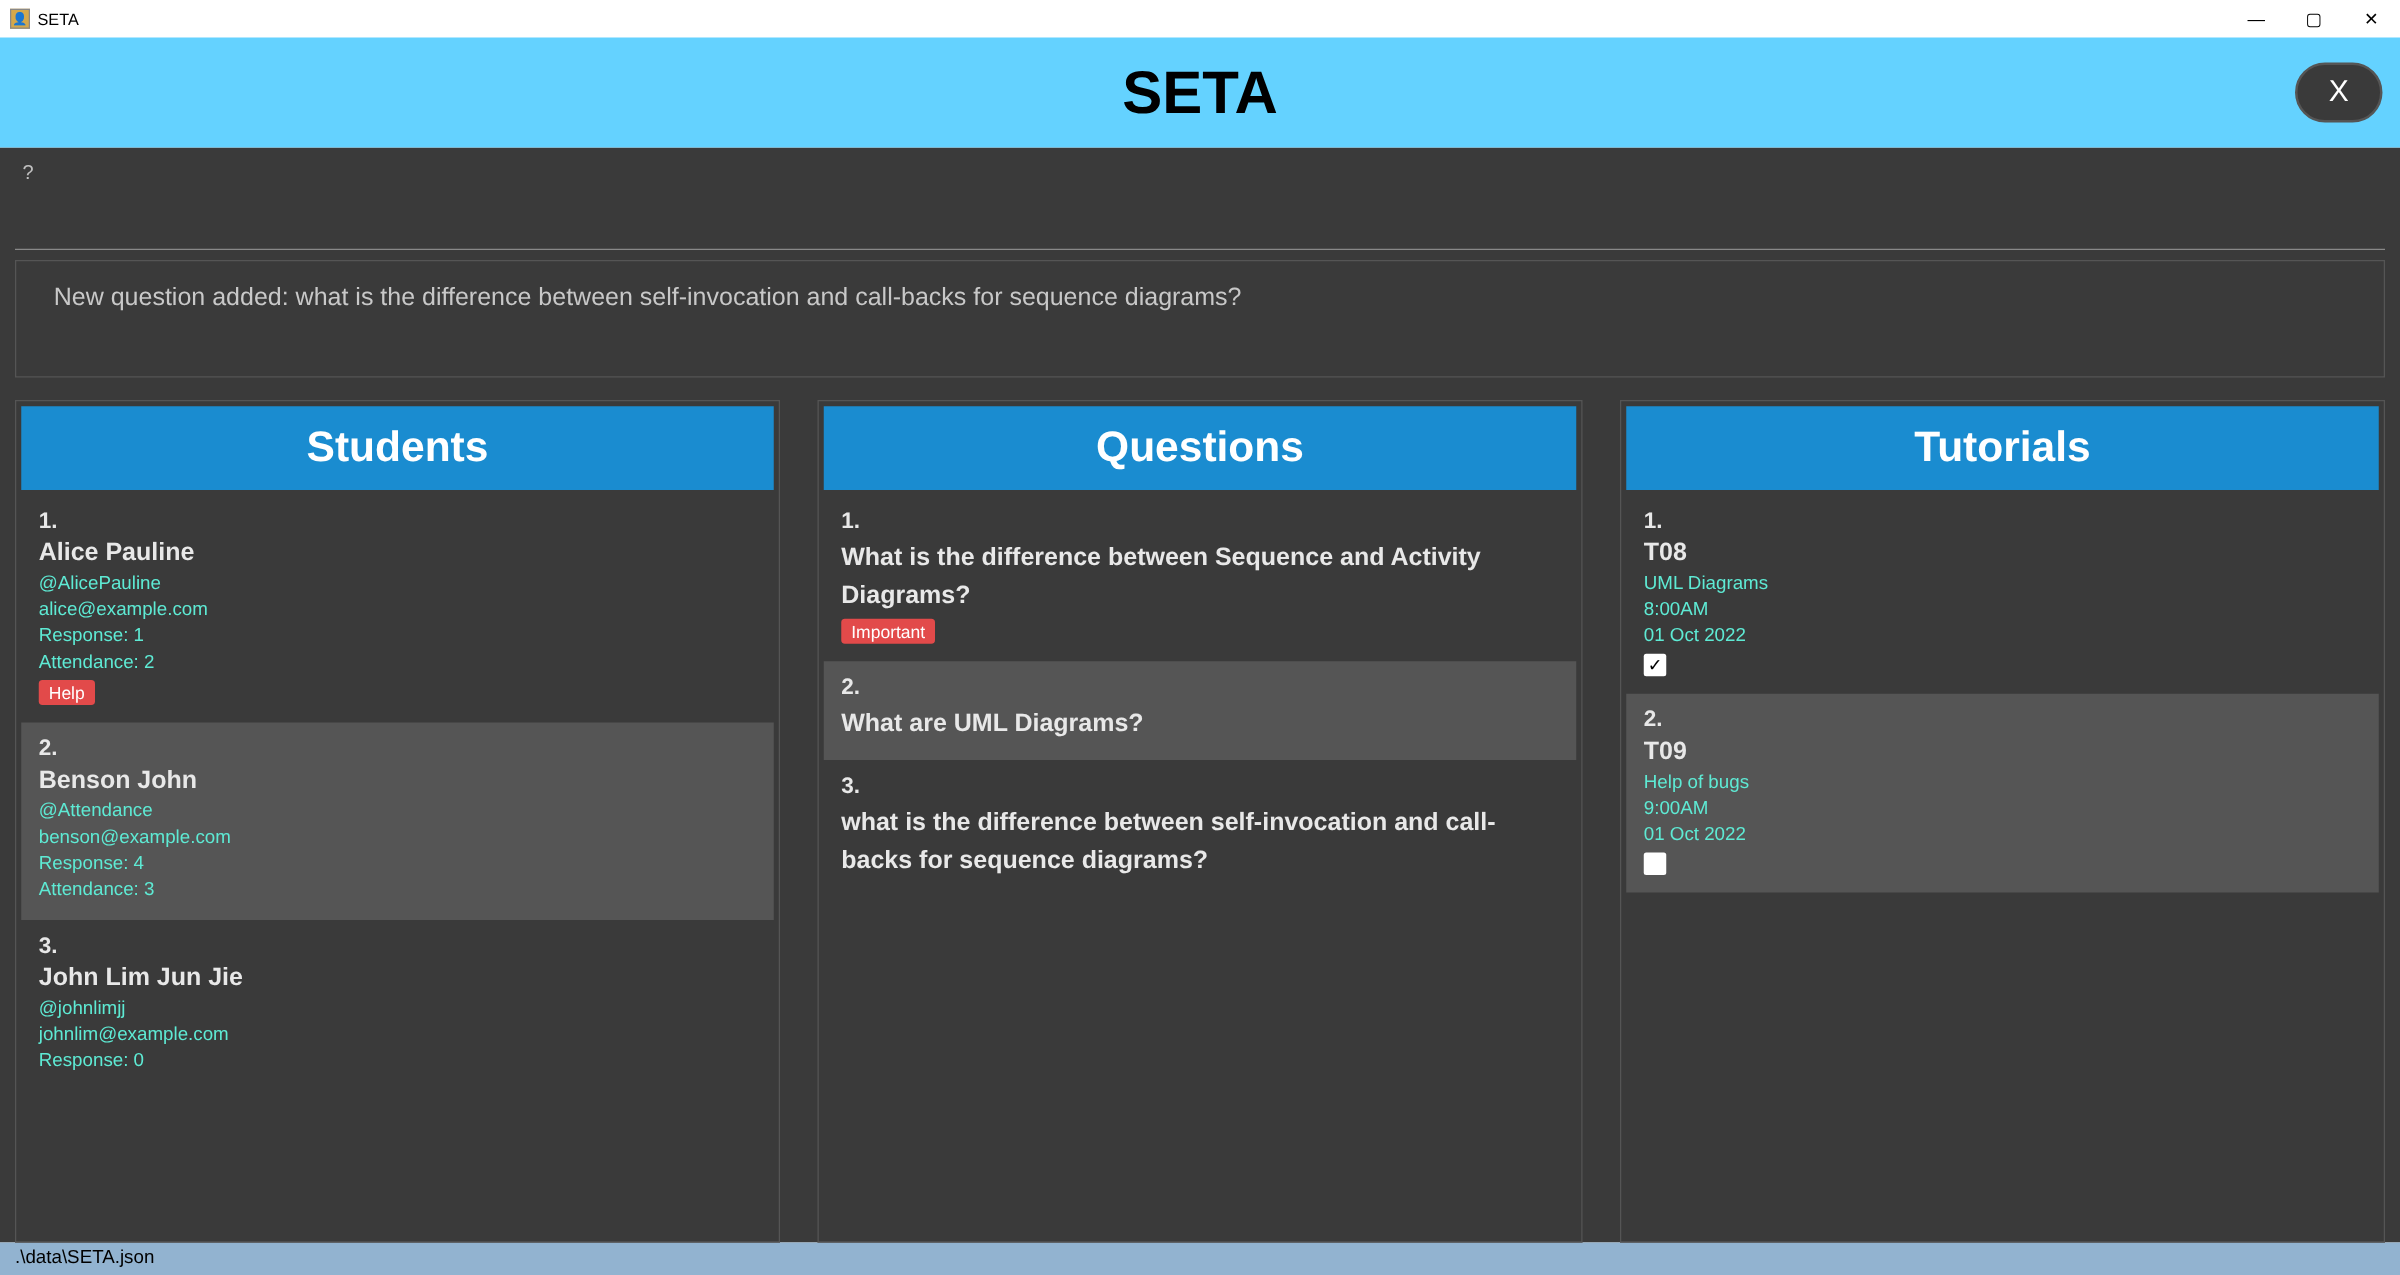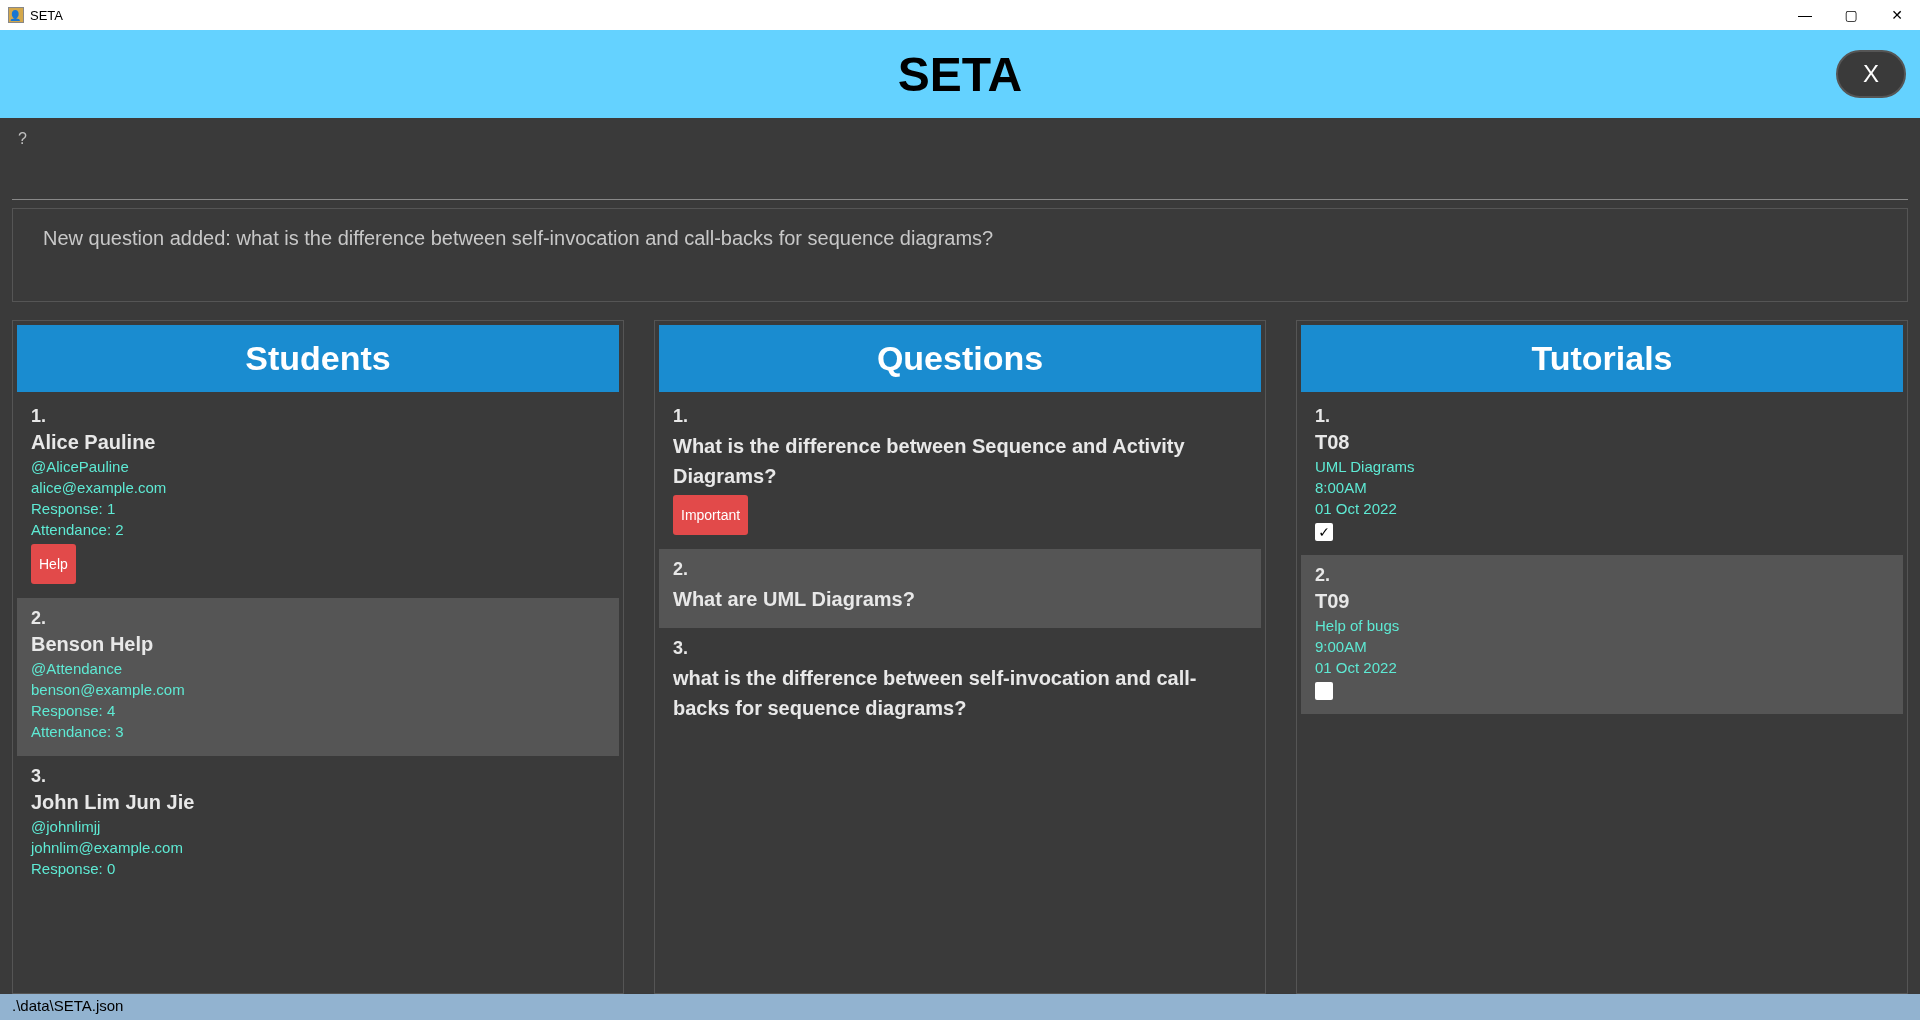--- a/index.html
+++ b/index.html
@@ -191,21 +191,21 @@
     }
     
     .item-line {
       font-size: 15px;
       color: #5eead4;
       line-height: 1.4;
     }
     
     .tag {
       display: inline-block;
-      padding: 12px 8px;
+      padding: 2px 8px;
       border-radius: 3px;
       font-size: 14px;
       color: #fff;
       margin-top: 4px;
     }
     
     .tag.red {
       background: #e24a4a;
     }
     
@@ -260,21 +260,21 @@
   <div class="message-box">New question added: what is the difference between self-invocation and call-backs for sequence diagrams?</div>
 
   <div class="columns">
 
     <div class="column">
       <div class="column-header">Students</div>
       <div class="column-list" id="students-list">
           <div class="list-item"><div class="item-index">1.</div><div class="item-title">Alice Pauline</div><div class="item-line">@AlicePauline</div><div class="item-line">alice@example.com</div><div class="item-line">Response: 1</div><div class="item-line">Attendance: 2</div><span class="tag red">Help</span></div>
           <div class="list-item alt">
             <div class="item-index">2.</div>
-            <div class="item-title">Benson Help</div>
+            <div class="item-title">Benson John</div>
             <div class="item-line">@Attendance</div>
             <div class="item-line">benson@example.com</div>
             <div class="item-line">Response: 4</div>
             <div class="item-line">Attendance: 3</div>
           </div>
           <div class="list-item">
             <div class="item-index">3.</div>
             <div class="item-title">John Lim Jun Jie</div>
             <div class="item-line">@johnlimjj</div>
             <div class="item-line">johnlim@example.com</div>

